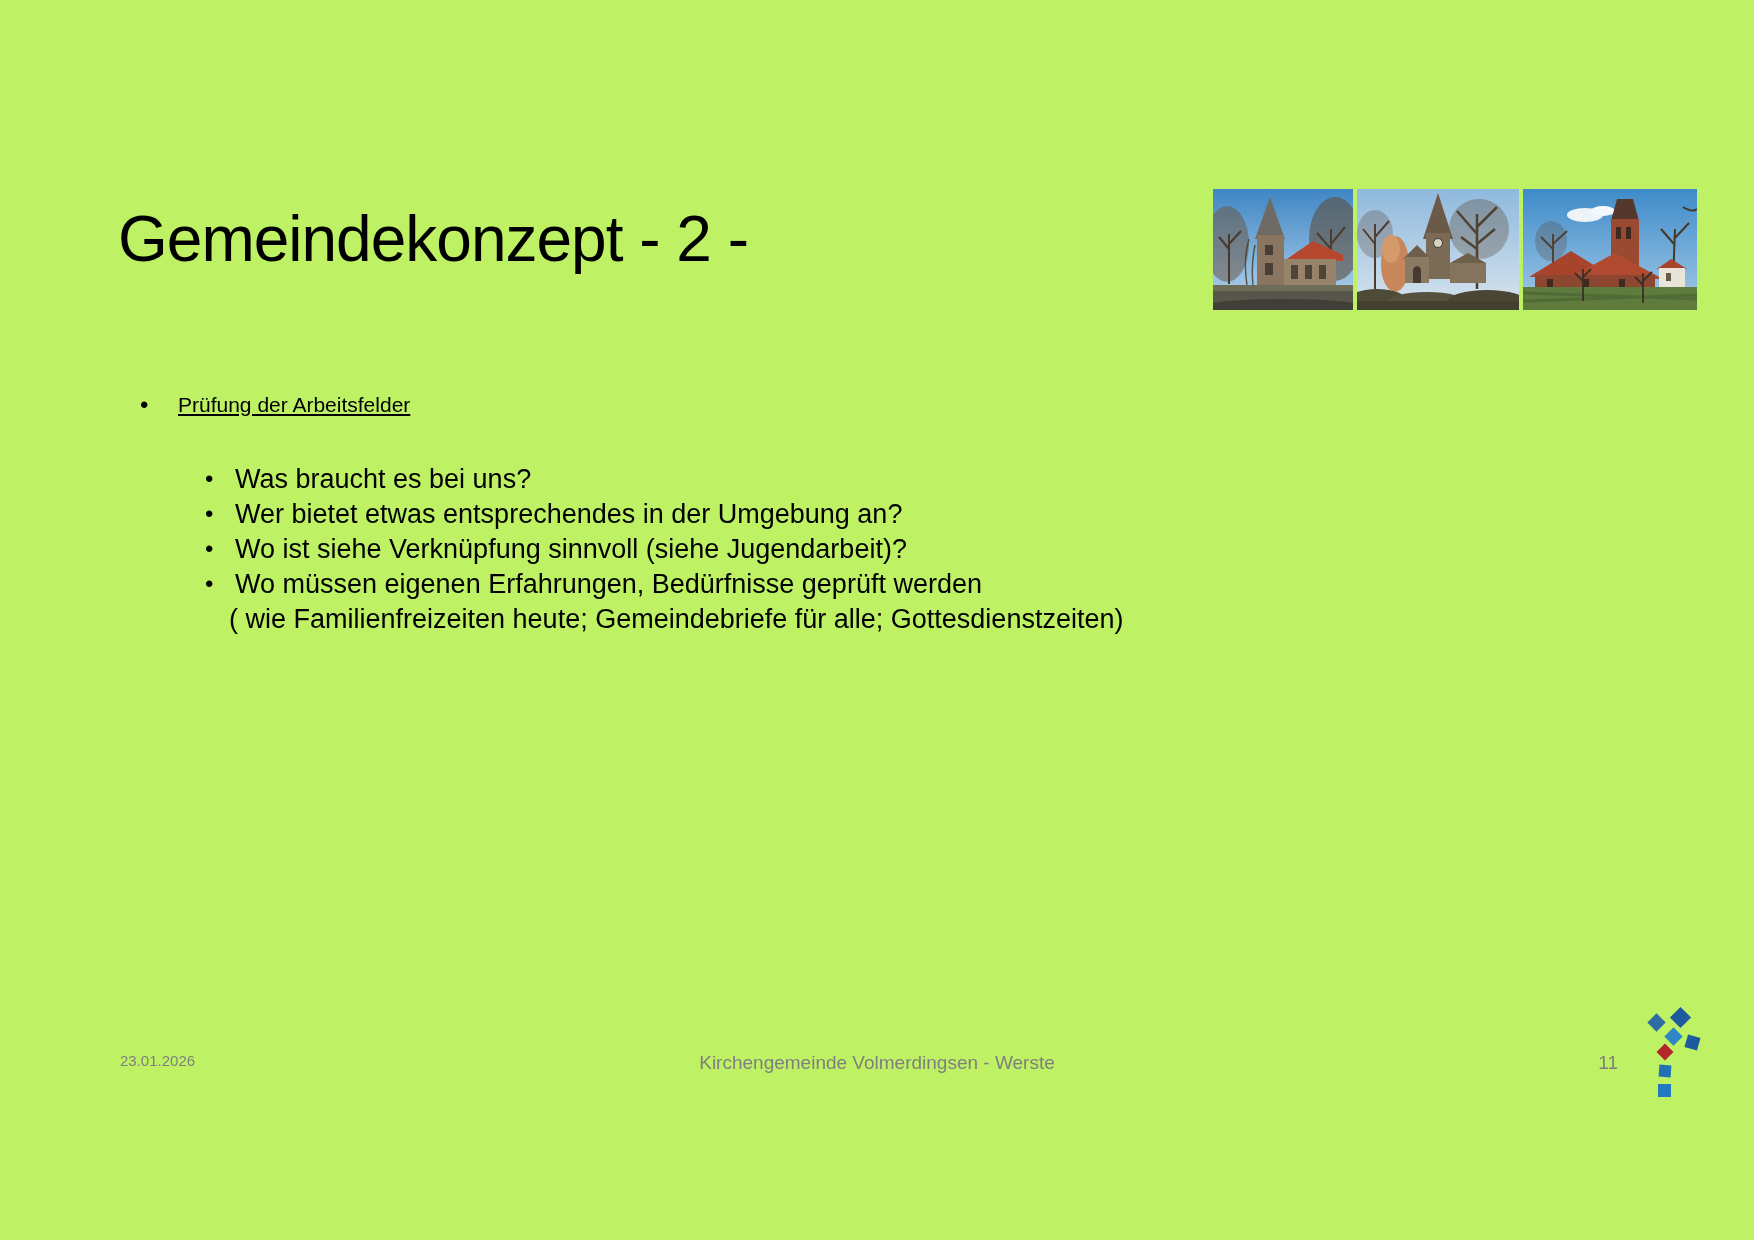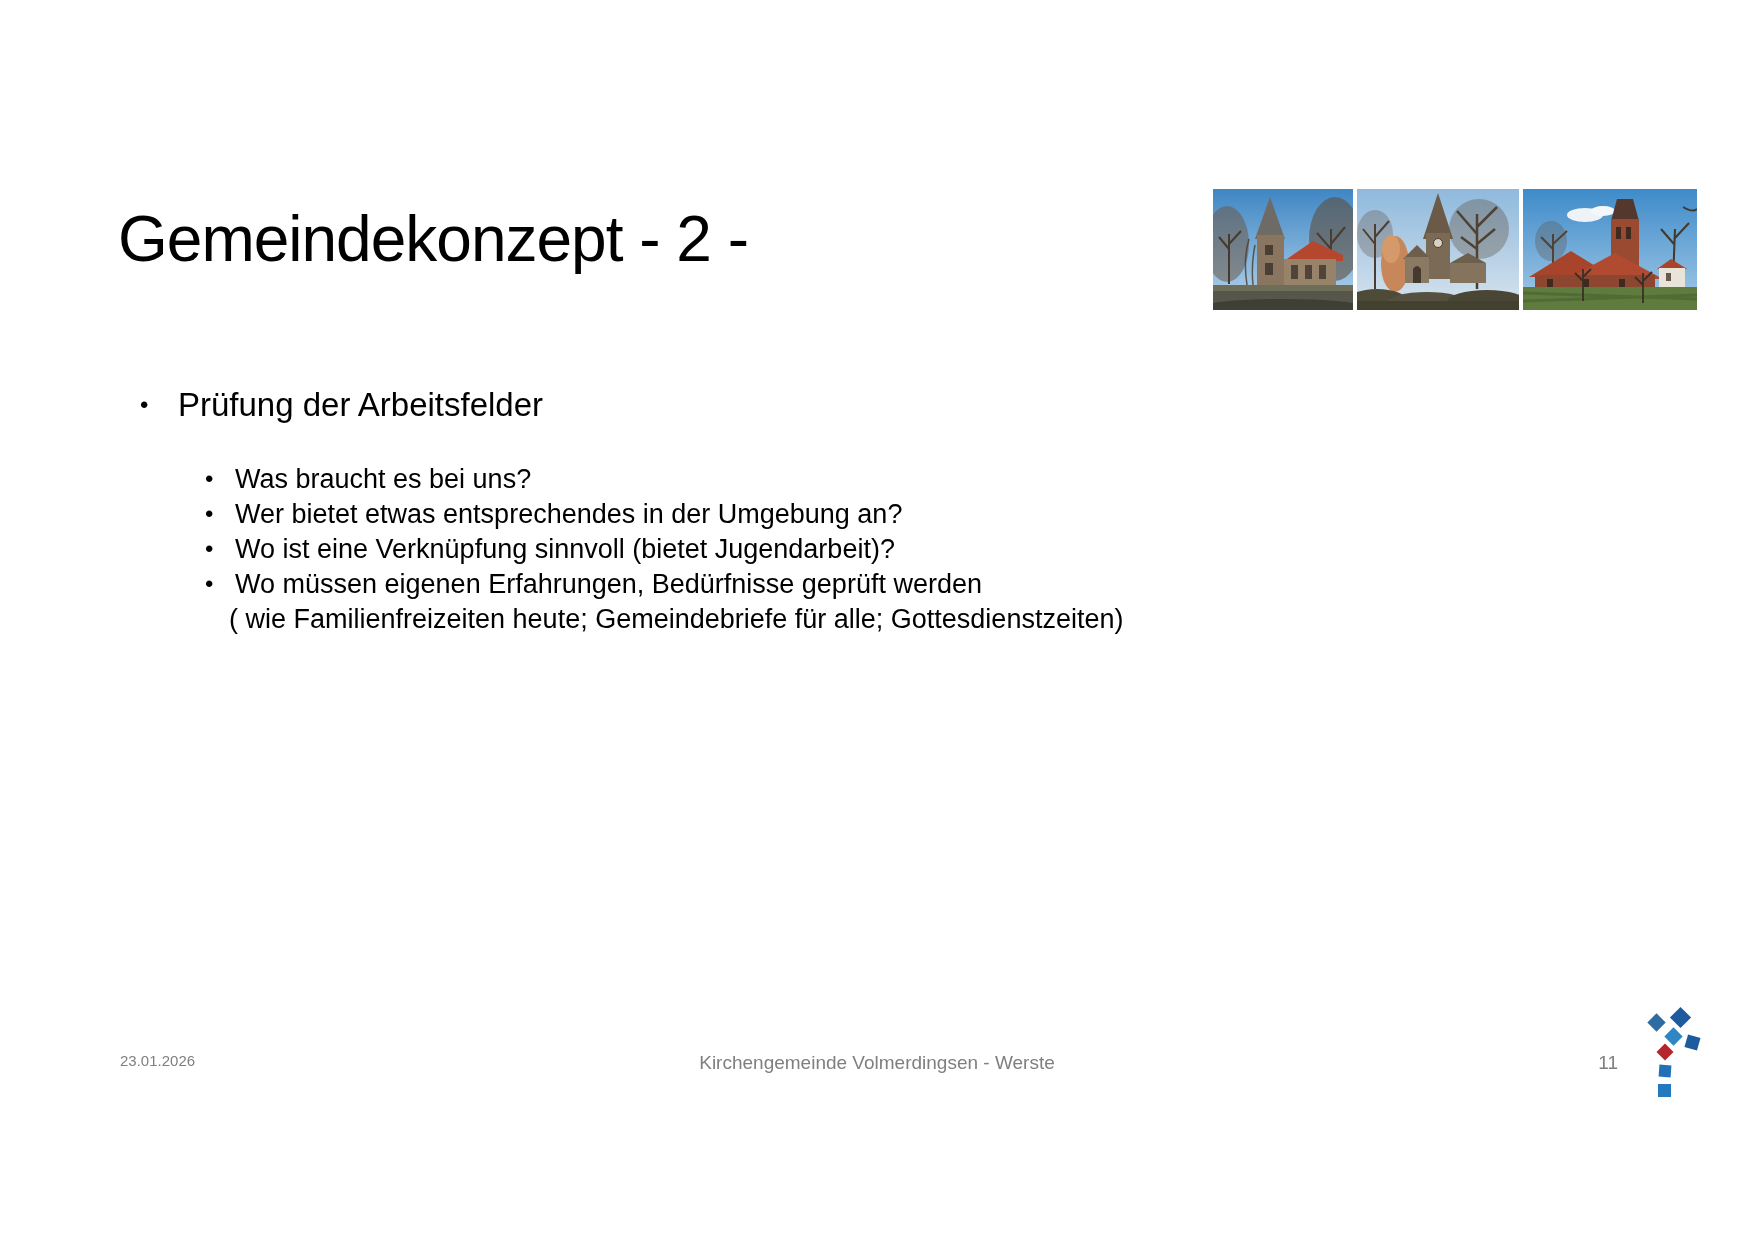--- a/index.html
+++ b/index.html
@@ -1,20 +1,20 @@
 <!DOCTYPE html>
 <html><head>
 <meta charset="utf-8">
 <style>
   html, body { margin: 0; padding: 0; background: #888; }
   .slide {
     position: relative;
     width: 1754px;
     height: 1240px;
-    background: #ffffff;
+    background: #bef264;
     overflow: hidden;
     font-family: "Liberation Sans", sans-serif;
     color: #000;
   }
 
   
   .slide-title {
     position: absolute;
     left: 118px;
     top: 204px;
@@ -39,21 +39,21 @@
   
   .content { position: absolute; left: 140px; top: 388px; width: 1200px; }
   .bullet-row { display: flex; align-items: flex-start; }
   .bullet-marker {
     width: 38px;
     flex: 0 0 38px;
     font-size: 24px;
     line-height: 34px;
     color: #000;
   }
-  .bullet-text { font-size: 33px; line-height: 34px; color: #000; }
+  .bullet-text { font-size: 21px; line-height: 34px; color: #000; text-decoration: underline; }
 
   .sub-list { margin-top: 40px; margin-left: 65px; }
   .sub-row { display: flex; align-items: flex-start; height: 35px; }
   .sub-marker {
     width: 30px;
     flex: 0 0 30px;
     font-size: 24px;
     line-height: 34px;
     color: #000;
   }
@@ -222,21 +222,21 @@
       <div class="sub-row">
         <span class="sub-marker">•</span>
         <span class="sub-text">Was braucht es bei uns?</span>
       </div>
       <div class="sub-row">
         <span class="sub-marker">•</span>
         <span class="sub-text">Wer bietet etwas entsprechendes in der Umgebung an?</span>
       </div>
       <div class="sub-row">
         <span class="sub-marker">•</span>
-        <span class="sub-text">Wo ist eine Verknüpfung sinnvoll (bietet Jugendarbeit)?</span>
+        <span class="sub-text">Wo ist siehe Verknüpfung sinnvoll (siehe Jugendarbeit)?</span>
       </div>
       <div class="sub-row">
         <span class="sub-marker">•</span>
         <span class="sub-text">Wo müssen eigenen Erfahrungen, Bedürfnisse geprüft werden</span>
       </div>
       <div class="sub-row">
         <span class="sub-text sub-continuation">( wie Familienfreizeiten heute; Gemeindebriefe für alle; Gottesdienstzeiten)</span>
       </div>
     </div>
   </div>

